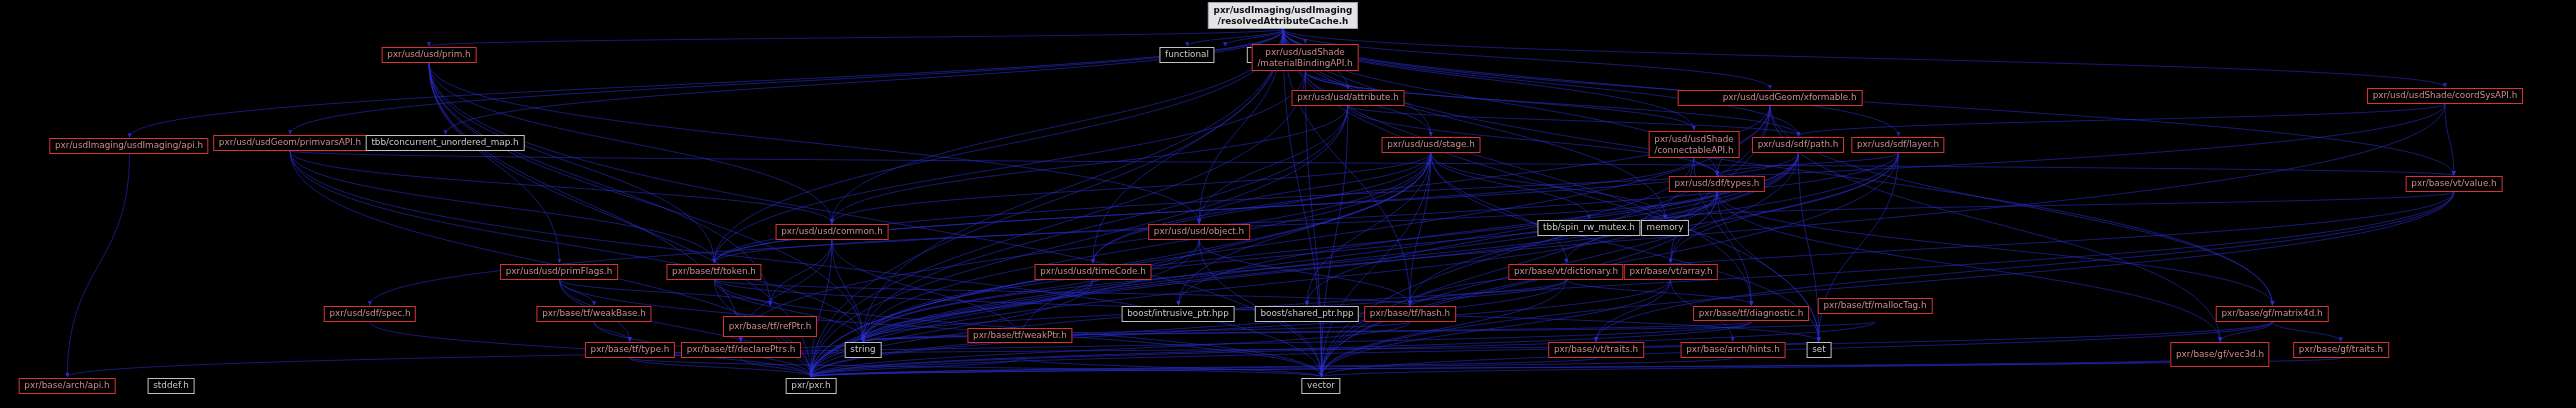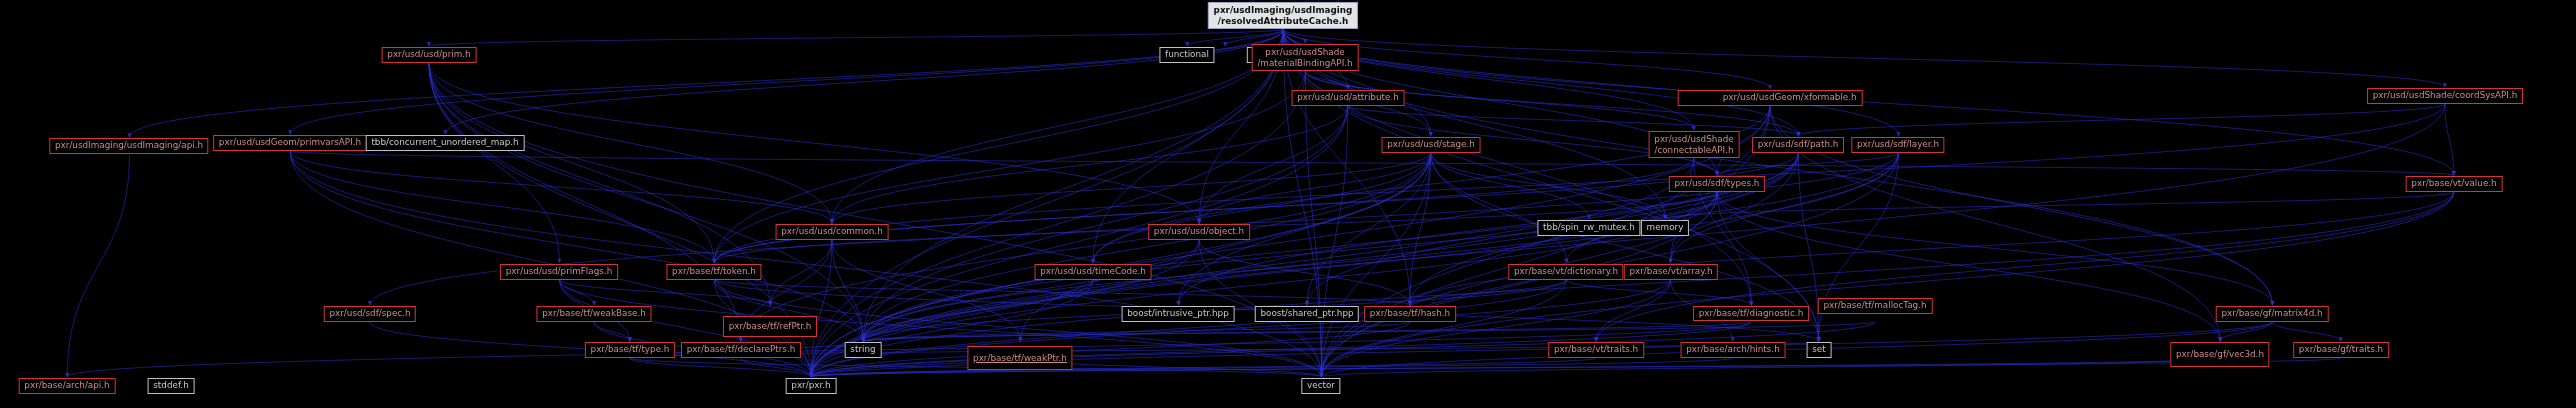--- a/index.html
+++ b/index.html
@@ -284,21 +284,21 @@
       <div class="node red" style="left: 770px; top: 304px; height: 21px; margin-top: 12px;">pxr/base/tf/refPtr.h</div>
       <div class="node plain" style="left: 1178px; top: 306px; height: 15.5px;">boost/intrusive_ptr.hpp</div>
       <div class="node plain" style="left: 1307px; top: 306px; height: 15.5px;">boost/shared_ptr.hpp</div>
       <div class="node red" style="left: 1410px; top: 306px; height: 15.5px;">pxr/base/tf/hash.h</div>
       <div class="node red" style="left: 1751px; top: 306px; height: 15px;">pxr/base/tf/diagnostic.h</div>
       <div class="node red" style="left: 1875px; top: 298px; height: 15.5px;">pxr/base/tf/mallocTag.h</div>
       <div class="node red" style="left: 2272px; top: 306px; height: 15.5px;">pxr/base/gf/matrix4d.h</div>
       <div class="node red" style="left: 630px; top: 342px; height: 15.5px;">pxr/base/tf/type.h</div>
       <div class="node red" style="left: 741px; top: 342px; height: 15.5px;">pxr/base/tf/declarePtrs.h</div>
       <div class="node plain" style="left: 863px; top: 342px; height: 15.5px;">string</div>
-      <div class="node red" style="left: 1020px; top: 346px; height: 24px; text-decoration: underline;">pxr/base/tf/weakPtr.h</div>
+      <div class="node red" style="left: 1020px; top: 328px; height: 15px;">pxr/base/tf/weakPtr.h</div>
       <div class="node red" style="left: 1596px; top: 342px; height: 15.5px;">pxr/base/vt/traits.h</div>
       <div class="node red" style="left: 1733px; top: 342px; height: 15.5px;">pxr/base/arch/hints.h</div>
       <div class="node plain" style="left: 1819px; top: 342px; height: 15.5px;">set</div>
       <div class="node red" style="left: 2220px; top: 342px; height: 25px; text-align: right;">pxr/base/gf/vec3d.h</div>
       <div class="node red" style="left: 2341px; top: 342px; height: 15.5px;">pxr/base/gf/traits.h</div>
       <div class="node red" style="left: 67px; top: 378px; height: 15.5px;">pxr/base/arch/api.h</div>
       <div class="node plain" style="left: 171px; top: 378px; height: 15.5px;">stddef.h</div>
       <div class="node plain" style="left: 811px; top: 378px; height: 15.5px;">pxr/pxr.h</div>
       <div class="node plain" style="left: 1321px; top: 378px; height: 15.5px;">vector</div>
     </div>

